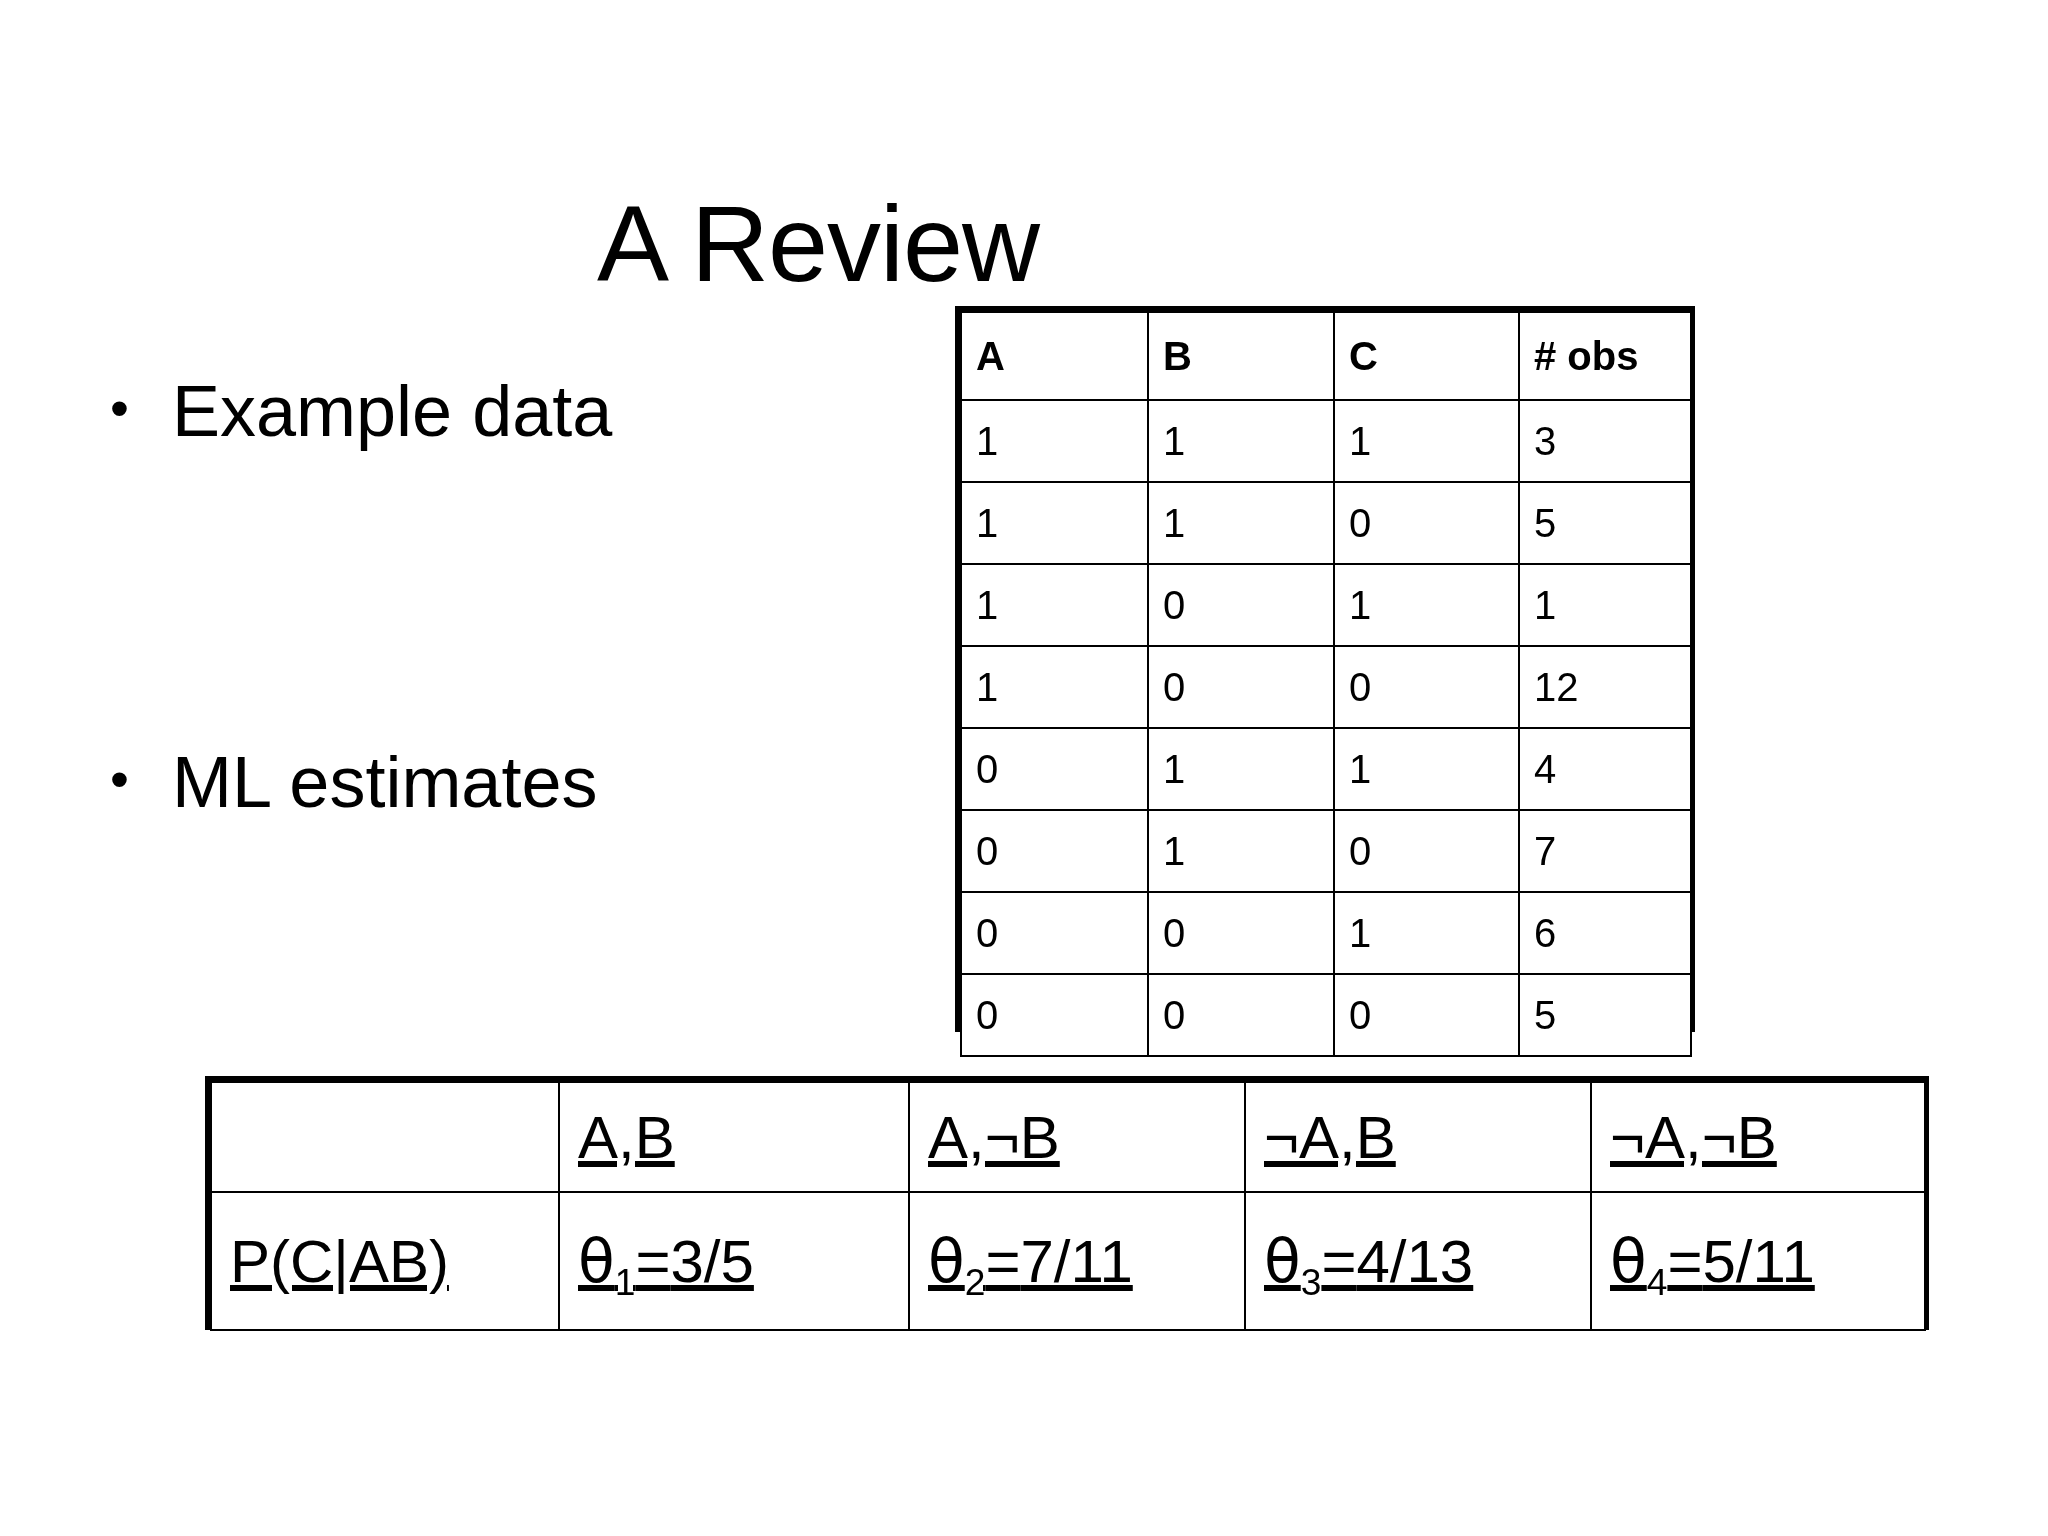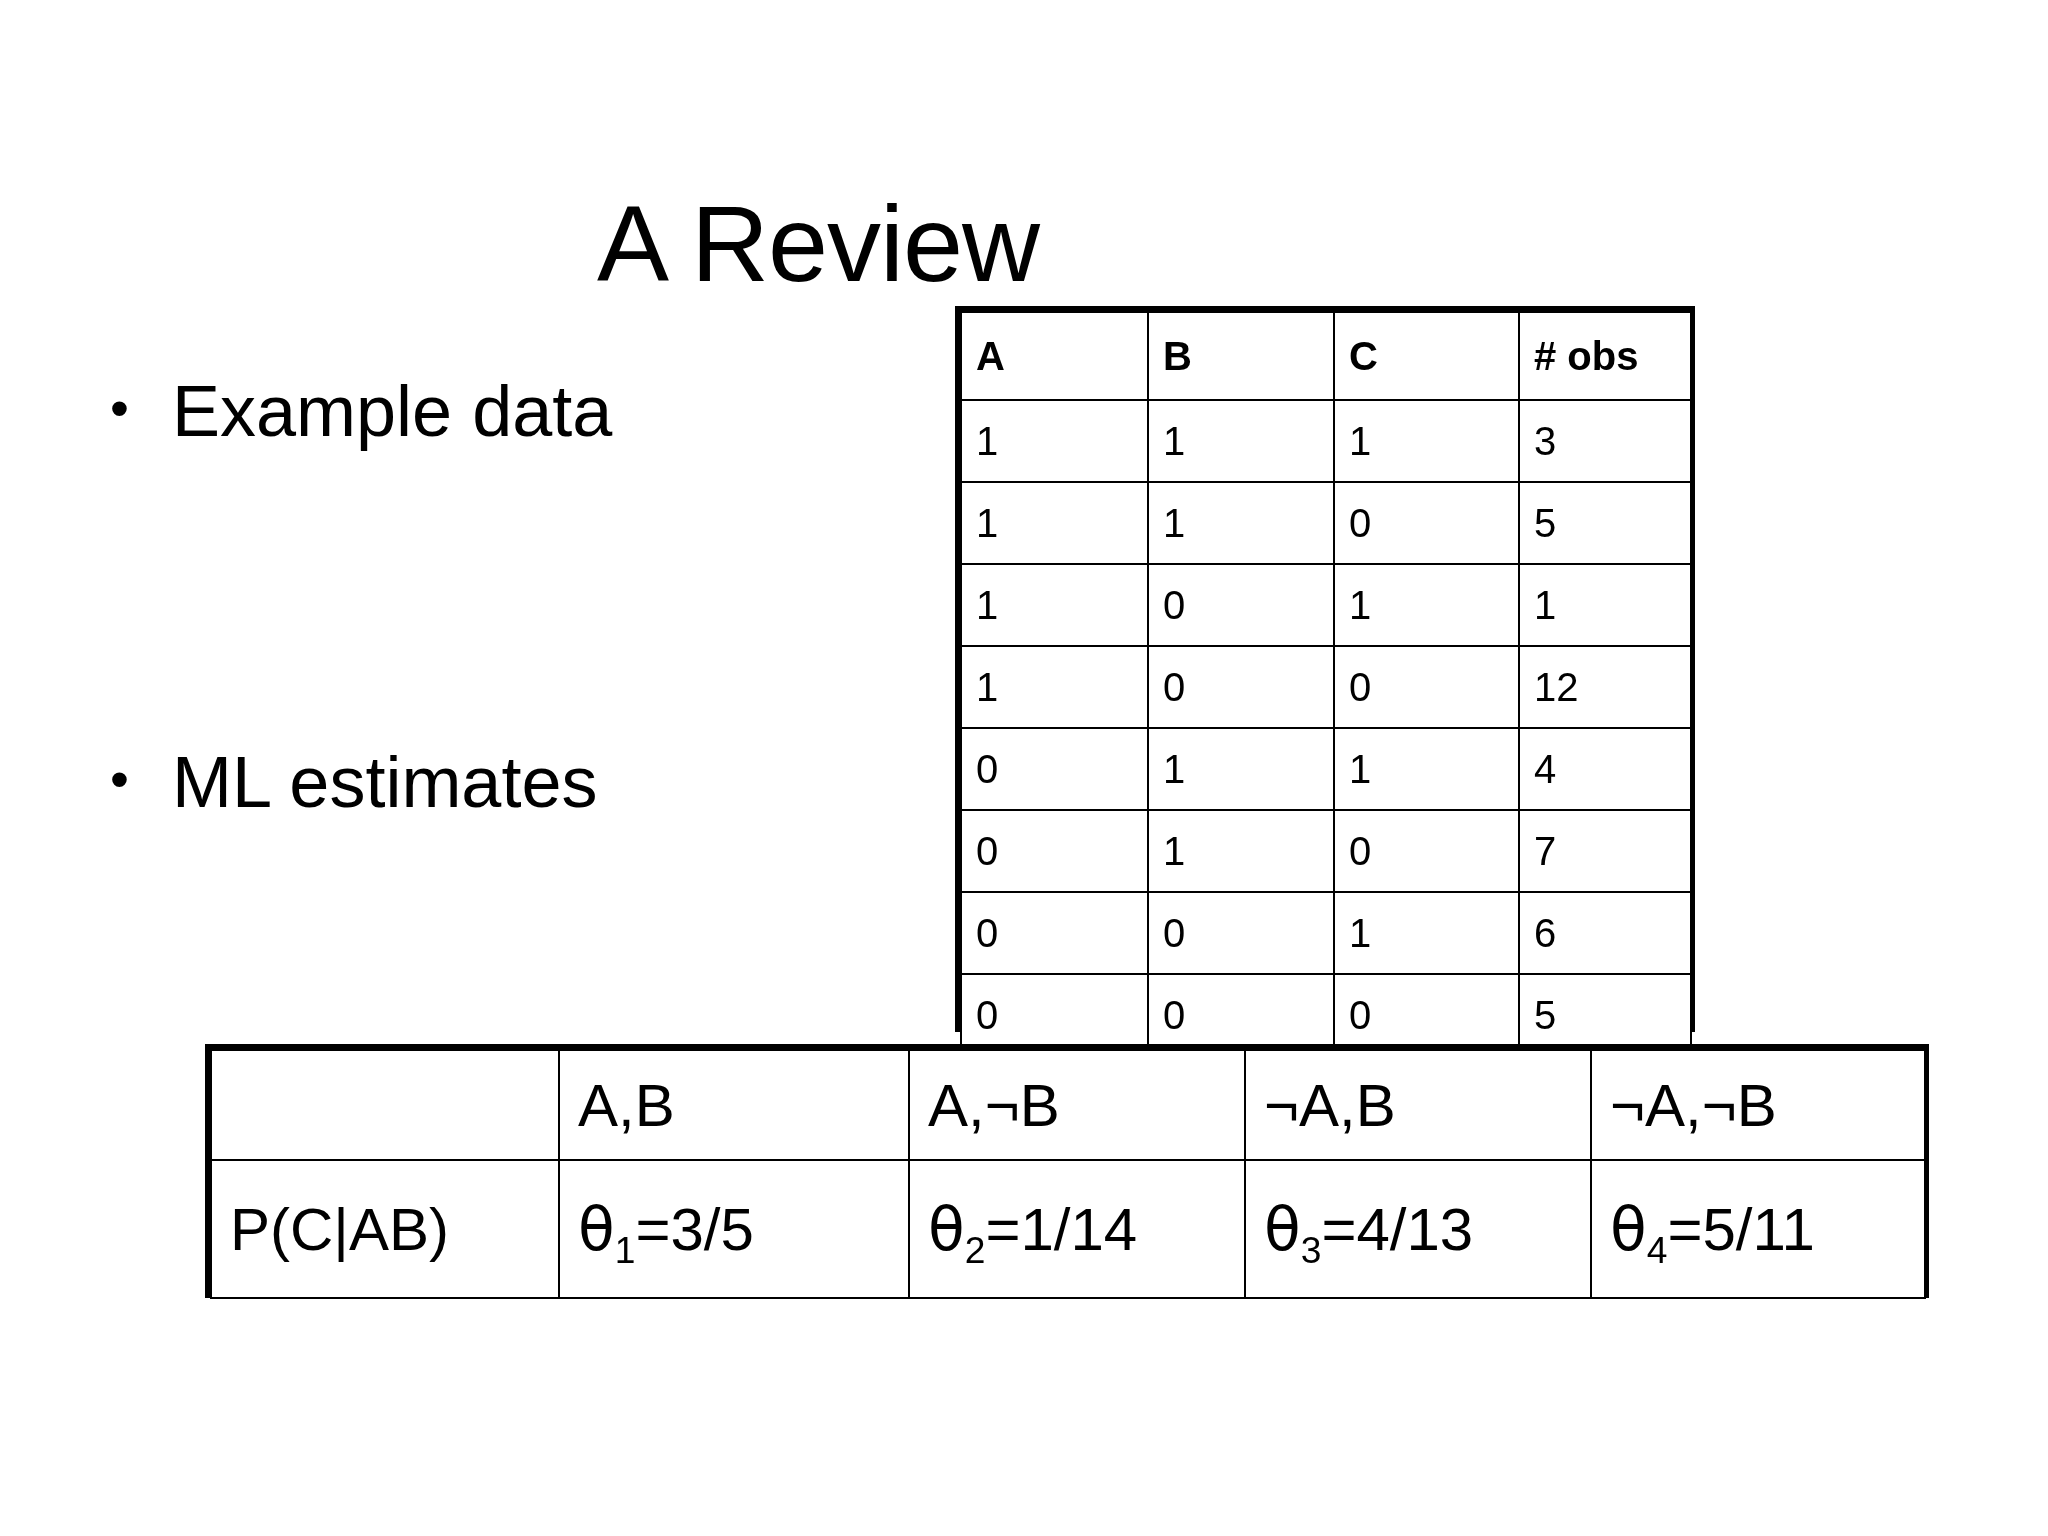--- a/index.html
+++ b/index.html
@@ -99,25 +99,26 @@
   }
   #obs-table col.c-a { width: 187px; }
   #obs-table col.c-b { width: 186px; }
   #obs-table col.c-c { width: 185px; }
   #obs-table col.c-n { width: 172px; }
 
   
   #ml-table-wrap {
     position: absolute;
     left: 205px;
-    top: 1044px;
+    top: 1076px;
     border: 5px solid #000000;
     box-sizing: border-box;
     width: 1724px;
     height: 254px;
+    text-decoration: underline;
   }
   #ml-table {
     width: 100%;
     height: 100%;
   }
   #ml-table td {
     font-size: 60px;
     padding-left: 18px;
     white-space: nowrap;
   }
@@ -237,19 +238,19 @@
       <tr class="header-row">
         <td></td>
         <td>A,B</td>
         <td>A,¬B</td>
         <td>¬A,B</td>
         <td>¬A,¬B</td>
       </tr>
       <tr class="value-row">
         <td>P(C|AB)</td>
         <td><span class="theta-sym">θ</span><span class="sub">1</span><span>=</span><span>3/5</span></td>
-        <td><span class="theta-sym">θ</span><span class="sub">2</span><span>=</span><span>1/14</span></td>
+        <td><span class="theta-sym">θ</span><span class="sub">2</span><span>=</span><span>7/11</span></td>
         <td><span class="theta-sym">θ</span><span class="sub">3</span><span>=</span><span>4/13</span></td>
         <td><span class="theta-sym">θ</span><span class="sub">4</span><span>=</span><span>5/11</span></td>
       </tr>
     </tbody>
   </table>
 </div>
 
 </body></html>

